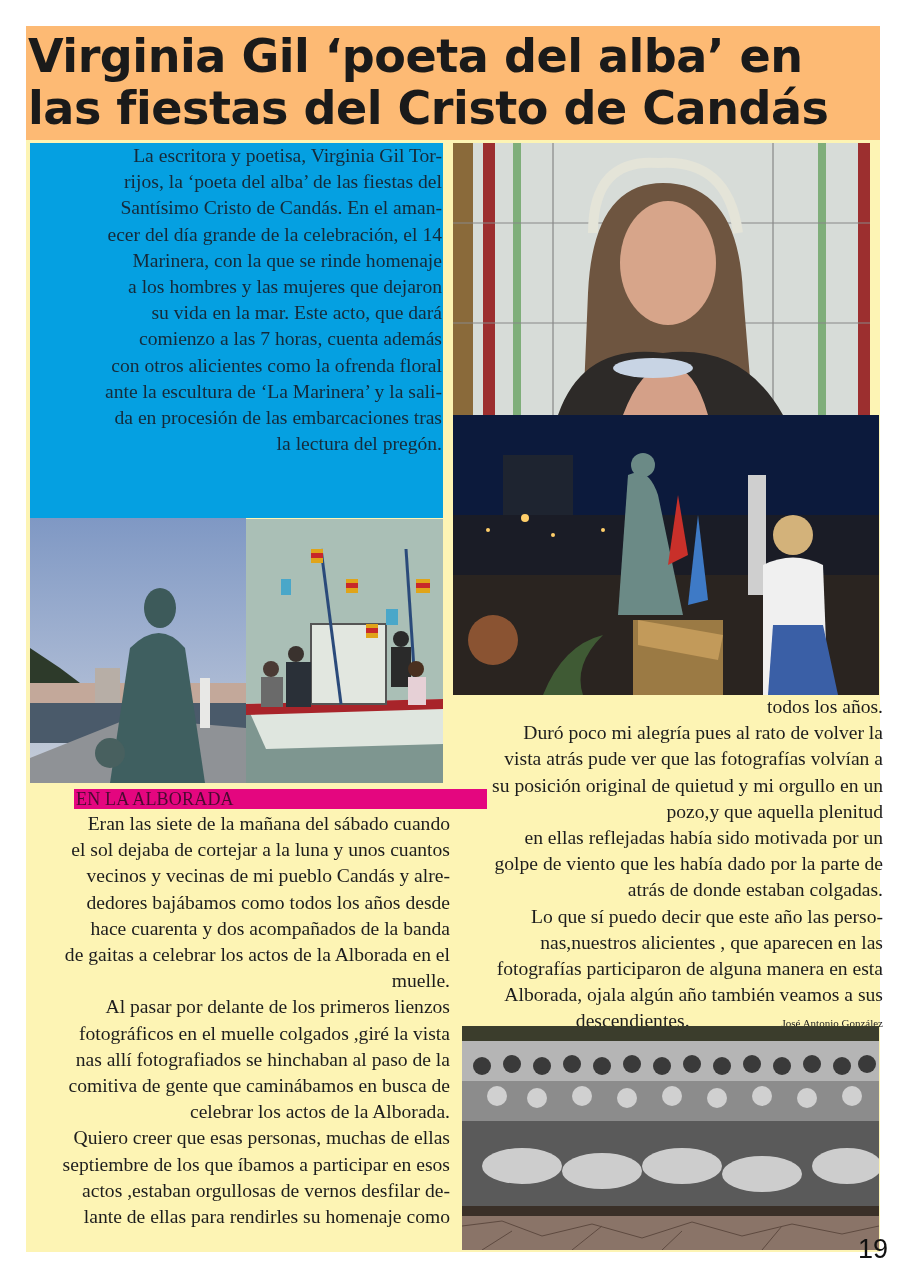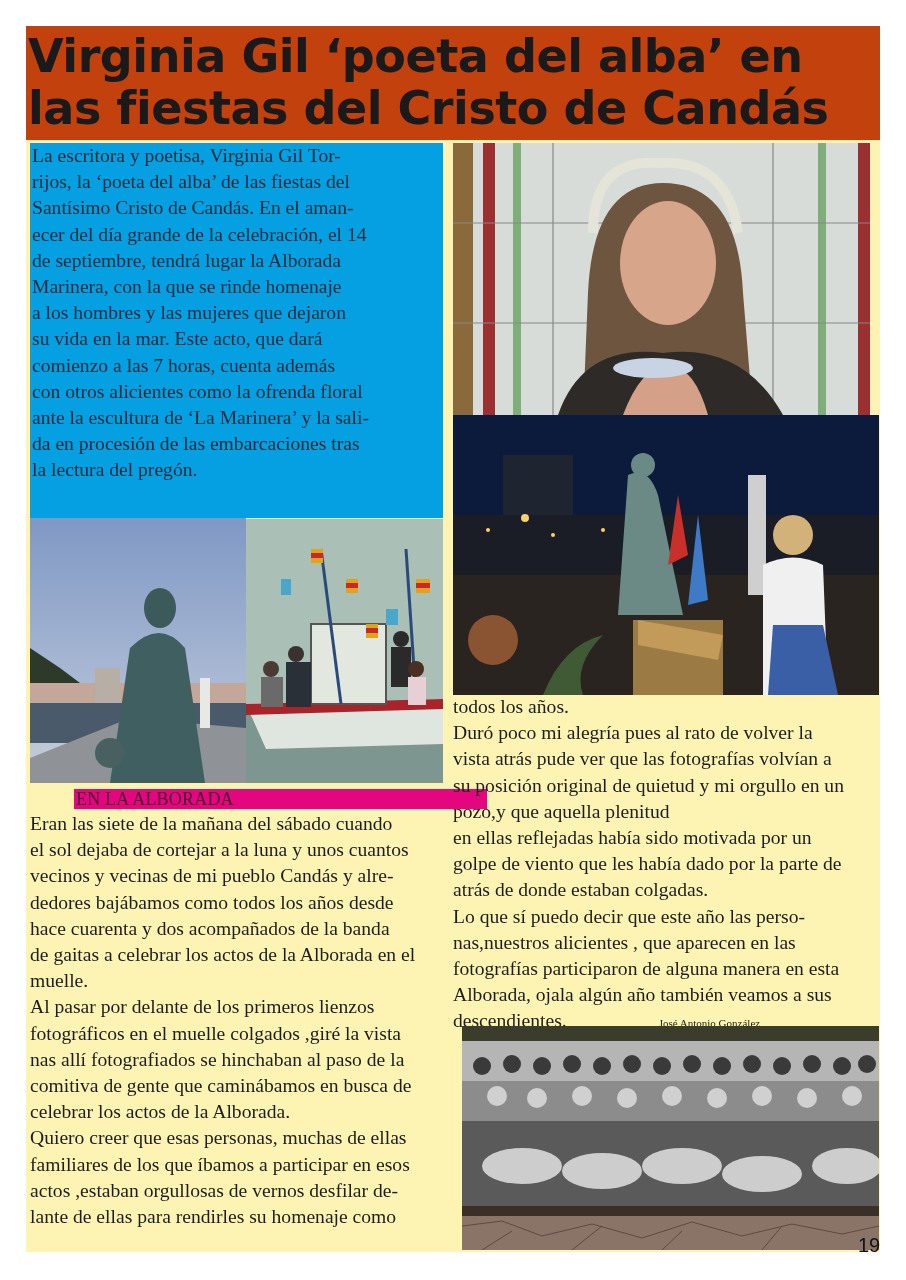--- a/index.html
+++ b/index.html
@@ -4,36 +4,36 @@
   <style>
     html, body { margin: 0; padding: 0; }
     body {
       width: 906px; height: 1280px; background: #ffffff;
       position: relative; overflow: hidden;
       font-family: "Liberation Serif", "DejaVu Serif", serif;
       color: #1b1b1b;
     }
     .abs { position: absolute; }
     .panel { left: 26px; top: 140px; width: 854px; height: 1112px; background: #fdf4b4; }
-    .header { left: 26px; top: 26px; width: 854px; height: 114px; background: #c2410c; }
+    .header { left: 26px; top: 26px; width: 854px; height: 114px; background: #fdba74; }
     .title {
       position: absolute; left: 2px; top: 4px; margin: 0;
       font-family: "DejaVu Sans", sans-serif; font-weight: 900;
       font-size: 47px; line-height: 52px; color: #1a1a1a;
       letter-spacing: -0.5px; transform: scaleX(0.98); transform-origin: left top;
       white-space: pre-line;
     }
     .intro-box {
       left: 30px; top: 143px; width: 413px; height: 375px; background: #05a0e1;
     }
     .body-text {
       font-size: 19.6px; line-height: 26.2px; color: #1d1d1d; margin: 0;
     }
     .intro-text { position: absolute; left: 2px; top: 0px; width: 410px; color: #152a3a; }
-    .line { display: block; white-space: nowrap; }
+    .line { display: block; white-space: nowrap; text-align: right; }
 
     
     .photo { overflow: hidden; }
     .photo svg { display: block; width: 100%; height: 100%; }
     .p-statue { left: 30px; top: 518px; width: 216px; height: 265px; }
     .p-boat { left: 246px; top: 519px; width: 197px; height: 264px; }
     .p-poet { left: 453px; top: 143px; width: 417px; height: 272px; }
     .p-night { left: 453px; top: 415px; width: 426px; height: 280px; }
     .p-group { left: 462px; top: 1026px; width: 417px; height: 224px; }
 
@@ -42,40 +42,39 @@
     }
     .section-label {
       position: absolute; left: 2px; top: 0px; font-size: 18px; line-height: 20px;
       color: #4a0a30; letter-spacing: 0.2px;
     }
     .col-left { left: 30px; top: 811px; width: 420px; }
     .col-right { left: 453px; top: 694px; width: 430px; }
     .byline { font-size: 11px; margin-left: 92px; }
     .page-num {
       left: 858px; top: 1234px; font-family: "Liberation Sans", sans-serif;
-      font-size: 20px; color: #111;
+      font-size: 27px; color: #111;
     }
   </style>
 </head>
 <body>
 
 <div class="abs panel"></div>
 
 <div class="abs header">
   <h1 class="title">Virginia Gil  ‘poeta del alba’ en
 las fiestas del Cristo de Candás</h1>
 </div>
 
 <div class="abs intro-box">
   <p class="body-text intro-text">
     <span class="line">La escritora y poetisa, Virginia Gil Tor-</span>
     <span class="line">rijos,  la ‘poeta del alba’ de las fiestas del</span>
     <span class="line">Santísimo Cristo de Candás. En el aman-</span>
     <span class="line">ecer del día grande de la celebración, el 14</span>
-    <span class="line">de septiembre, tendrá lugar la Alborada</span>
     <span class="line">Marinera, con la que se rinde homenaje</span>
     <span class="line">a los hombres y las mujeres que dejaron</span>
     <span class="line">su vida en la mar. Este acto, que dará</span>
     <span class="line">comienzo a las 7 horas, cuenta además</span>
     <span class="line">con otros alicientes como la ofrenda floral</span>
     <span class="line">ante la escultura de ‘La Marinera’ y la sali-</span>
     <span class="line">da en procesión de las embarcaciones tras</span>
     <span class="line">la lectura del pregón.</span>
   </p>
 </div>
@@ -190,21 +189,21 @@
     <span class="line">dedores bajábamos como todos los años desde</span>
     <span class="line">hace cuarenta y dos acompañados de la banda</span>
     <span class="line">de gaitas a celebrar los actos de la Alborada en el</span>
     <span class="line">muelle.</span>
     <span class="line">Al pasar por delante de los primeros lienzos</span>
     <span class="line">fotográficos en el muelle colgados ,giré la vista</span>
     <span class="line">nas allí fotografiados se hinchaban al paso de la</span>
     <span class="line">comitiva de gente que caminábamos en busca de</span>
     <span class="line">celebrar los actos de la Alborada.</span>
     <span class="line">Quiero creer que esas personas, muchas de ellas</span>
-    <span class="line">familiares de los que íbamos a participar en esos</span>
+    <span class="line">septiembre de los que íbamos a participar en esos</span>
     <span class="line">actos ,estaban orgullosas de vernos desfilar de-</span>
     <span class="line">lante de ellas para rendirles su homenaje como</span>
   </p>
 </div>
 
 <div class="abs col-right">
   <p class="body-text">
     <span class="line"> todos los años.</span>
     <span class="line">Duró poco mi alegría pues al rato de volver la</span>
     <span class="line">vista atrás pude ver que las fotografías volvían a</span>

